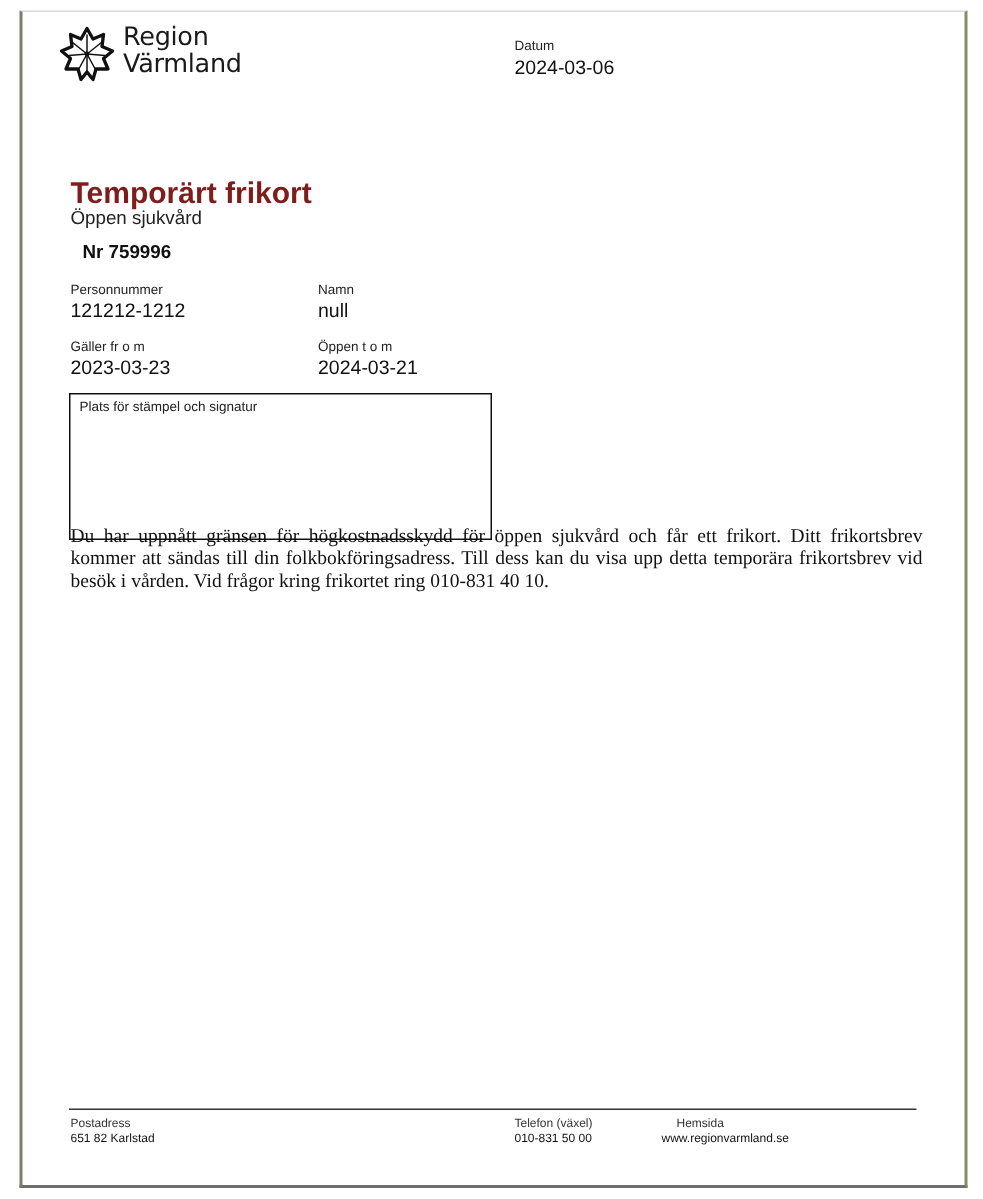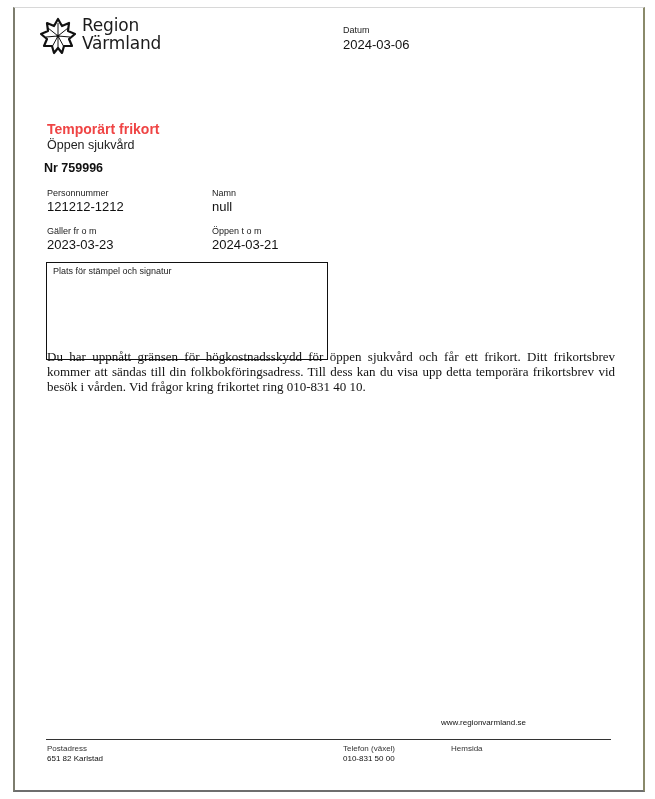--- a/index.html
+++ b/index.html
@@ -33,21 +33,21 @@
       font-family: "DejaVu Sans", sans-serif;
       font-size: 17px;
       line-height: 18px;
       color: #1a1a1a;
       letter-spacing: -0.2px;
     }
 
     .small-label { font-size: 9px; color: #222; line-height: 11px; }
     .value { font-size: 13px; color: #111; line-height: 15px; }
 
-    .title { font-size: 14px; font-weight: bold; line-height: 18px; color: #ef4444; }
+    .title { font-size: 20px; font-weight: bold; line-height: 18px; color: #7f1d1d; }
     .subtitle { font-size: 12.5px; line-height: 14px; color: #222; }
     .nr { font-size: 12.5px; font-weight: bold; color: #111; }
 
     .stamp-box {
       left: 46px; top: 262px;
       width: 282px; height: 98px;
       border: 1.5px solid #111;
     }
     .stamp-label {
       position: absolute; left: 6px; top: 3px;
@@ -97,21 +97,21 @@
     <div>Region</div>
     <div>Värmland</div>
   </div>
 </div>
 
 <div class="abs small-label" style="left:343px; top:25px;">Datum</div>
 <div class="abs value" style="left:343px; top:37px;">2024-03-06</div>
 
 <div class="abs title" style="left:47px; top:120px;">Temporärt frikort</div>
 <div class="abs subtitle" style="left:47px; top:138px;">Öppen sjukvård</div>
-<div class="abs nr" style="left:44px; top:161px;">Nr 759996</div>
+<div class="abs nr" style="left:55px; top:161px;">Nr 759996</div>
 
 <div class="abs small-label" style="left:47px; top:188px;">Personnummer</div>
 <div class="abs value" style="left:47px; top:199px;">121212-1212</div>
 
 <div class="abs small-label" style="left:212px; top:188px;">Namn</div>
 <div class="abs value" style="left:212px; top:199px;">null</div>
 
 <div class="abs small-label" style="left:47px; top:226px;">Gäller fr o m</div>
 <div class="abs value" style="left:47px; top:237px;">2023-03-23</div>
 
@@ -126,13 +126,13 @@
 
 <div class="abs footer-rule"></div>
 
 <div class="abs foot-label" style="left:47px; top:744px;">Postadress</div>
 <div class="abs foot-value" style="left:47px; top:754px;">651 82 Karlstad</div>
 
 <div class="abs foot-label" style="left:343px; top:744px;">Telefon (växel)</div>
 <div class="abs foot-value" style="left:343px; top:754px;">010-831 50 00</div>
 
 <div class="abs foot-label" style="left:441px; top:744px;margin-left:10px;">Hemsida</div>
-<div class="abs foot-value" style="left:441px; top:718px;">www.regionvarmland.se</div>
+<div class="abs foot-value" style="left:441px; top:754px;">www.regionvarmland.se</div>
 
 </body></html>

